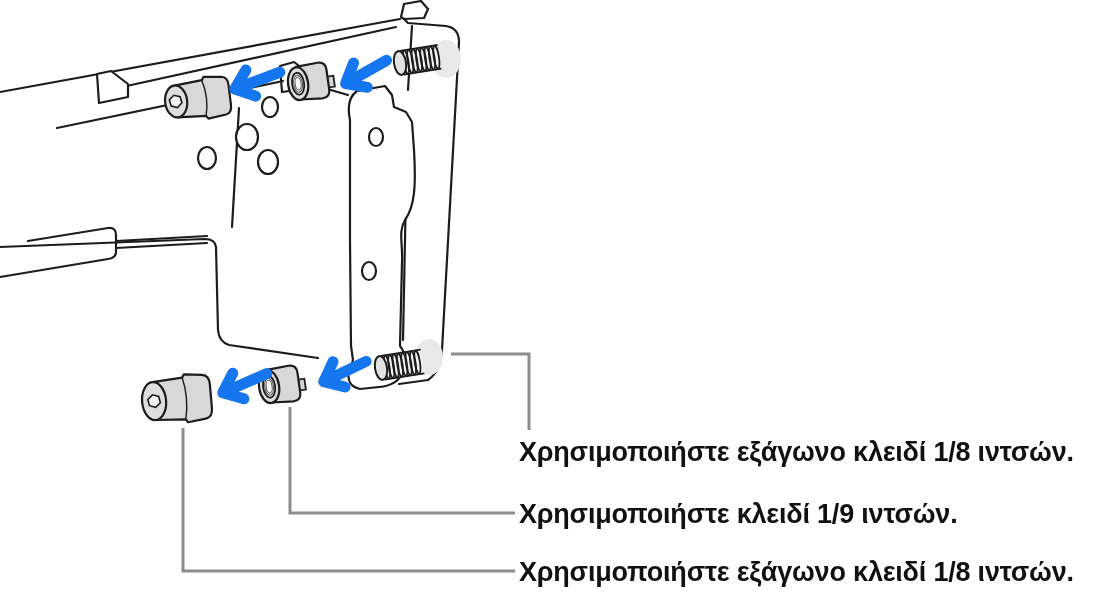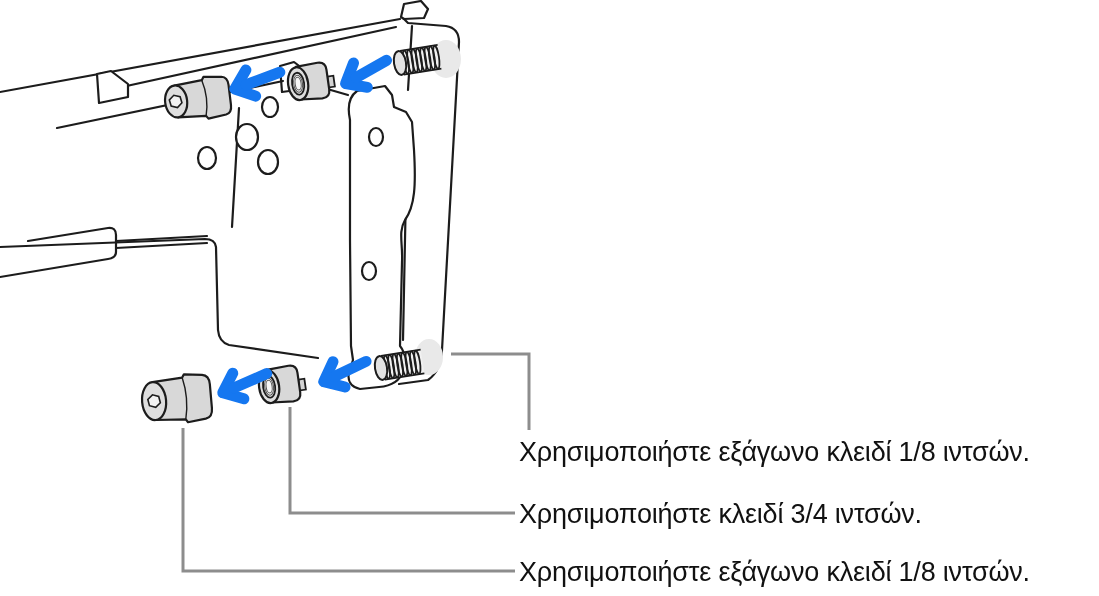--- a/index.html
+++ b/index.html
@@ -2,20 +2,21 @@
 <html><head>
 <meta charset="utf-8">
 <style>
   html,body{margin:0;padding:0;background:#fff;}
   .stage{
     position:relative;
     width:1099px;height:596px;
     background:#fff;
     font-family:"Liberation Sans", sans-serif;
     overflow:hidden;
+    font-weight:bold;
   }
   .stage svg{position:absolute;left:0;top:0;}
   .callout{
     position:absolute;
     left:519px;
     font-size:27px;
     line-height:28px;
     color:#111;
     white-space:nowrap;
     letter-spacing:-0.2px;
@@ -165,16 +166,16 @@
 
     <g stroke="#8d8d8d" stroke-width="3" fill="none" stroke-linejoin="miter">
       <path d="M451,354 L529,354 L529,430"></path>
       <path d="M290,407 L290,513 L515,513"></path>
       <path d="M183,428 L183,571 L515,571"></path>
     </g>
   </svg>
 
   <div class="callout callout-1">Χρησιμοποιήστε εξάγωνο κλειδί 1/8 ιντσών.</div>
 
-  <div class="callout callout-2">Χρησιμοποιήστε κλειδί 3/4 ιντσών.</div>
+  <div class="callout callout-2">Χρησιμοποιήστε κλειδί 1/9 ιντσών.</div>
 
   <div class="callout callout-3">Χρησιμοποιήστε εξάγωνο κλειδί 1/8 ιντσών.</div>
 </div>
 
 </body></html>

